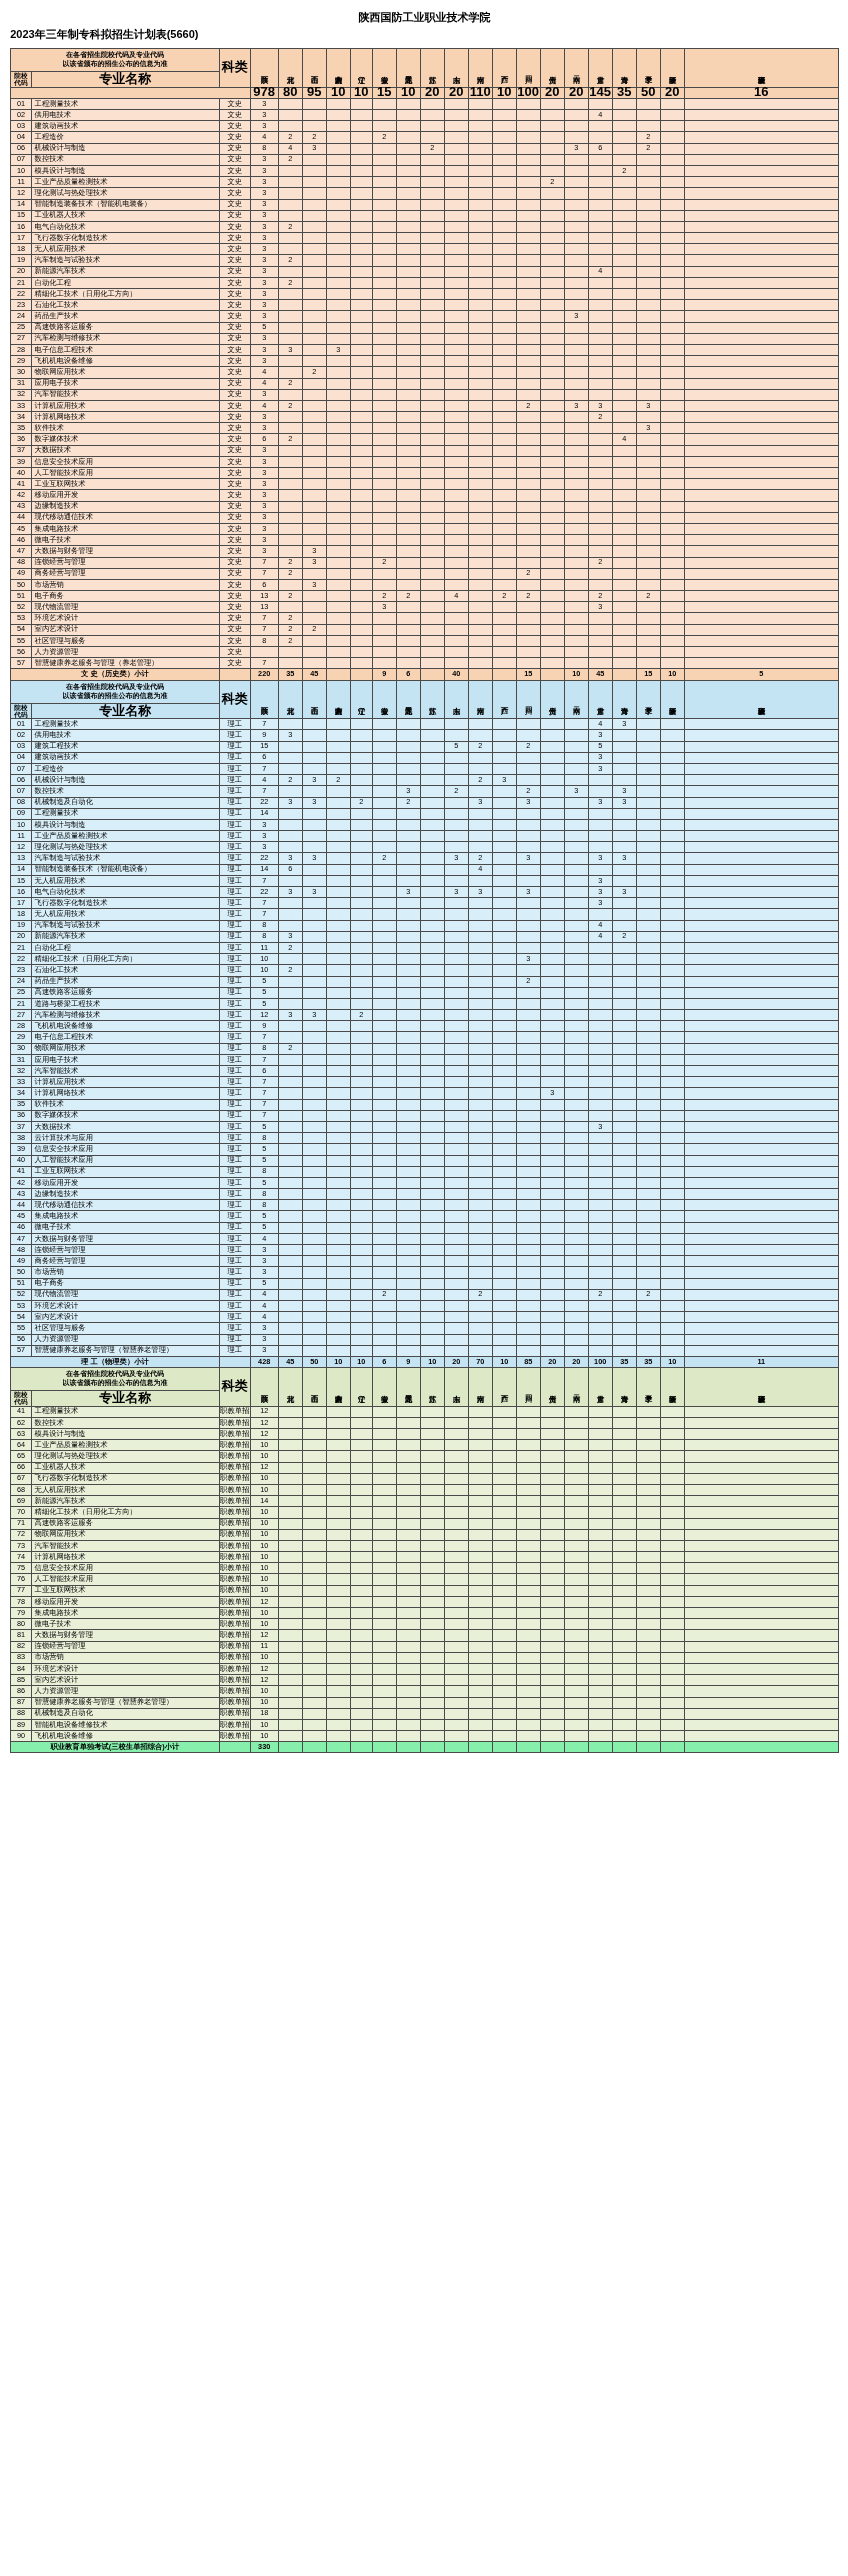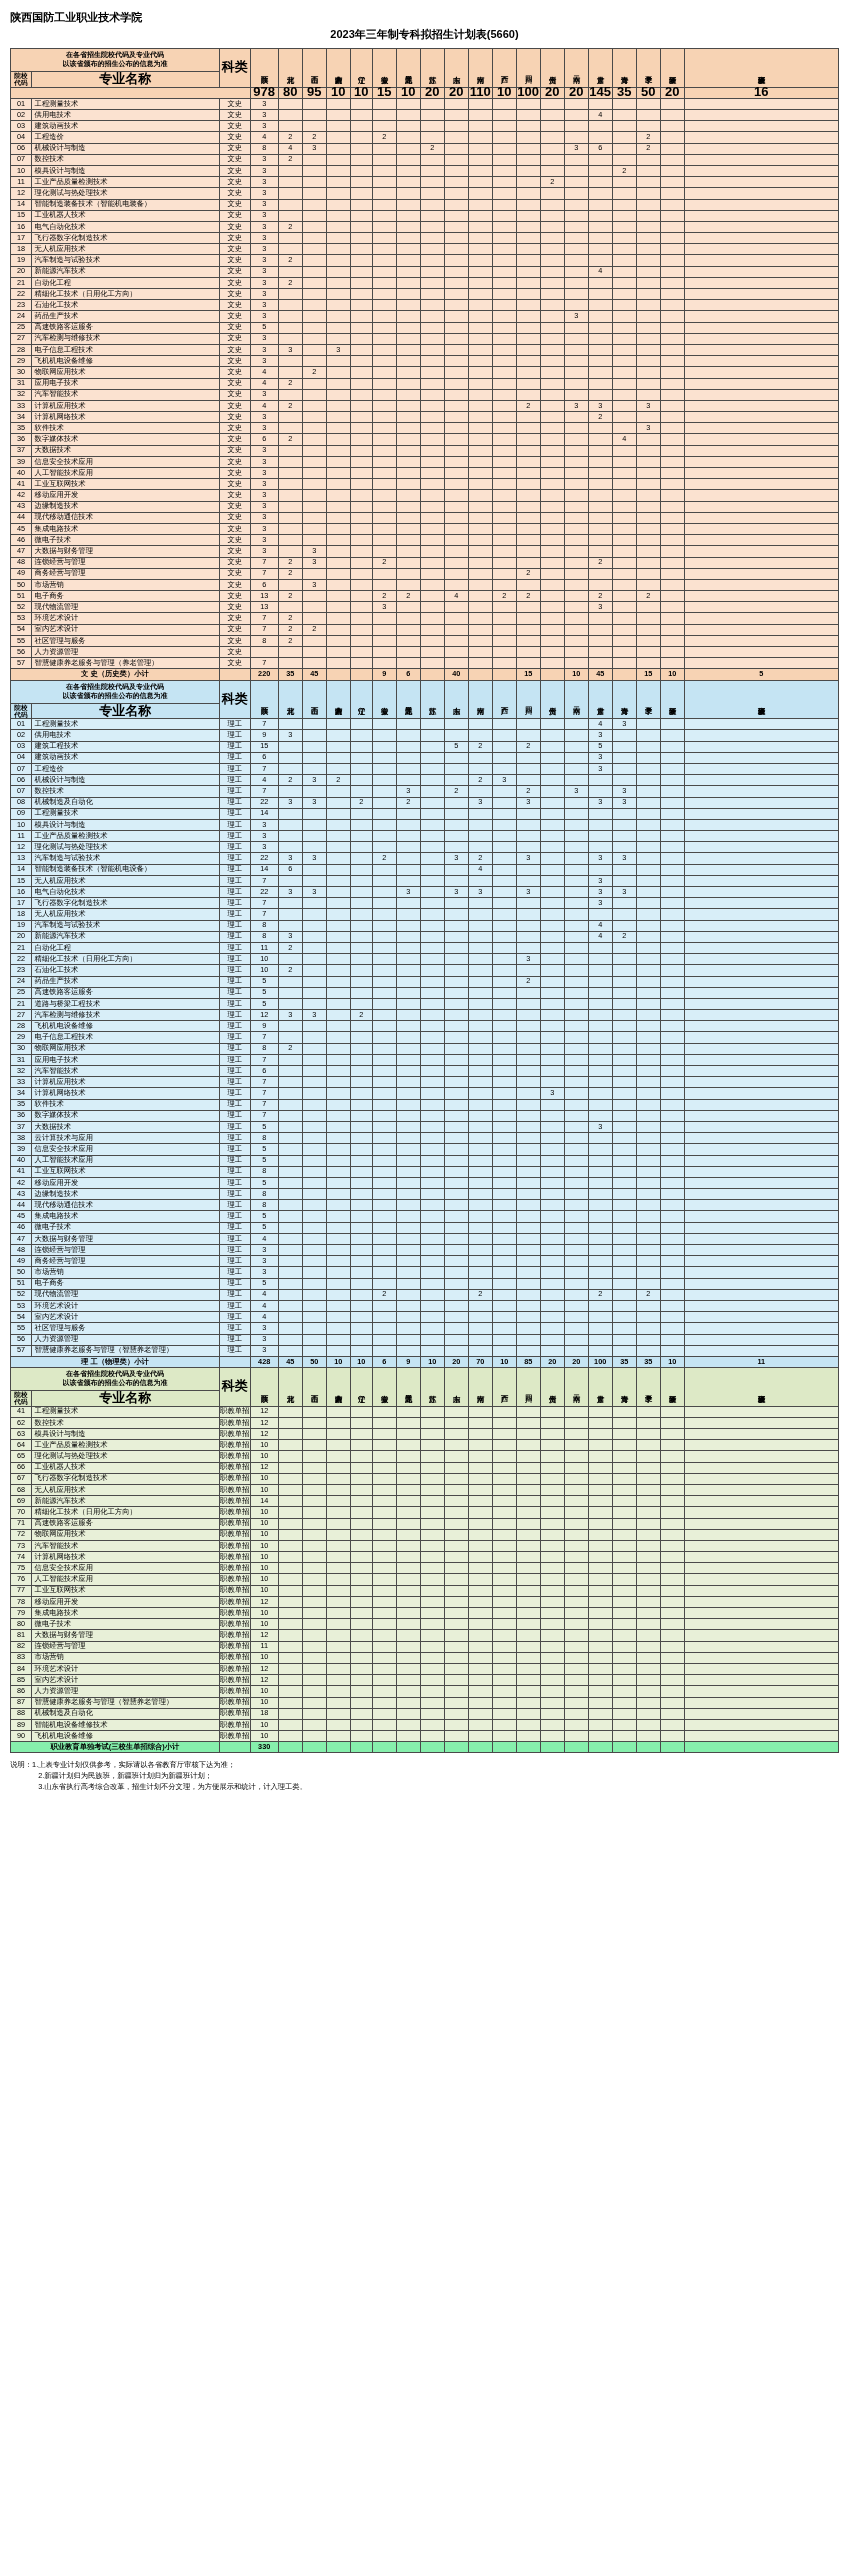--- a/index.html
+++ b/index.html
@@ -1,19 +1,19 @@
 <!DOCTYPE html>
 <html style="font-size:11.7px"><head>
 <meta charset="utf-8">
 <style>
   html,body{margin:0;padding:0;background:#ffffff;}
   body{font-family:"Liberation Sans","DejaVu Sans",sans-serif;color:#000;}
   #page{width:849px;margin:0 auto;padding:7.3px 10.2px 13px 10.2px;box-sizing:border-box;}
-  .title{text-align:left;font-weight:bold;font-size:11px;line-height:15.3px;margin:2.9px 0 1.5px 0;}
-  .title2{text-align:center;font-weight:bold;font-size:11px;line-height:15.3px;margin:0 0 5.8px 0;}
+  .title{text-align:center;font-weight:bold;font-size:11px;line-height:15.3px;margin:2.9px 0 1.5px 0;}
+  .title2{font-weight:bold;font-size:11px;line-height:15.3px;margin:0 0 5.8px 0;}
   table{border-collapse:collapse;width:100%;table-layout:fixed;}
   td,th{border:0.7px solid #4a4a4a;font-size:7.3px;line-height:8.8px;padding:0;text-align:center;vertical-align:middle;height:10.2px;}
   .hdr{font-weight:bold;font-size:13px;}
   .vhdr{font-weight:bold;font-size:7.3px;line-height:8px;}
   .name{text-align:left;padding-left:2.9px;font-size:7.3px;}
   .code{font-size:7.3px;}
   .sub{font-size:7.3px;}
   
   .sec-w td{background:#fbe2d0;}
   .sec-l td{background:#d8eef8;}
@@ -3560,20 +3560,15 @@
           <td></td>
           <td></td>
           <td></td>
           <td></td>
           <td></td>
           <td></td>
         </tr>
       </tbody>
   </table>
 
-  <div class="note">
-    <div>说明：1.上表专业计划仅供参考，实际请以各省教育厅审核下达为准；</div>
-    <div style="padding-left:28px">2.新疆计划归为民族班，新疆班计划归为新疆班计划；</div>
-    <div style="padding-left:28px">3.山东省执行高考综合改革，招生计划不分文理，为方便展示和统计，计入理工类。</div>
-  </div>
 
 </div>
 
 
 </body></html>

